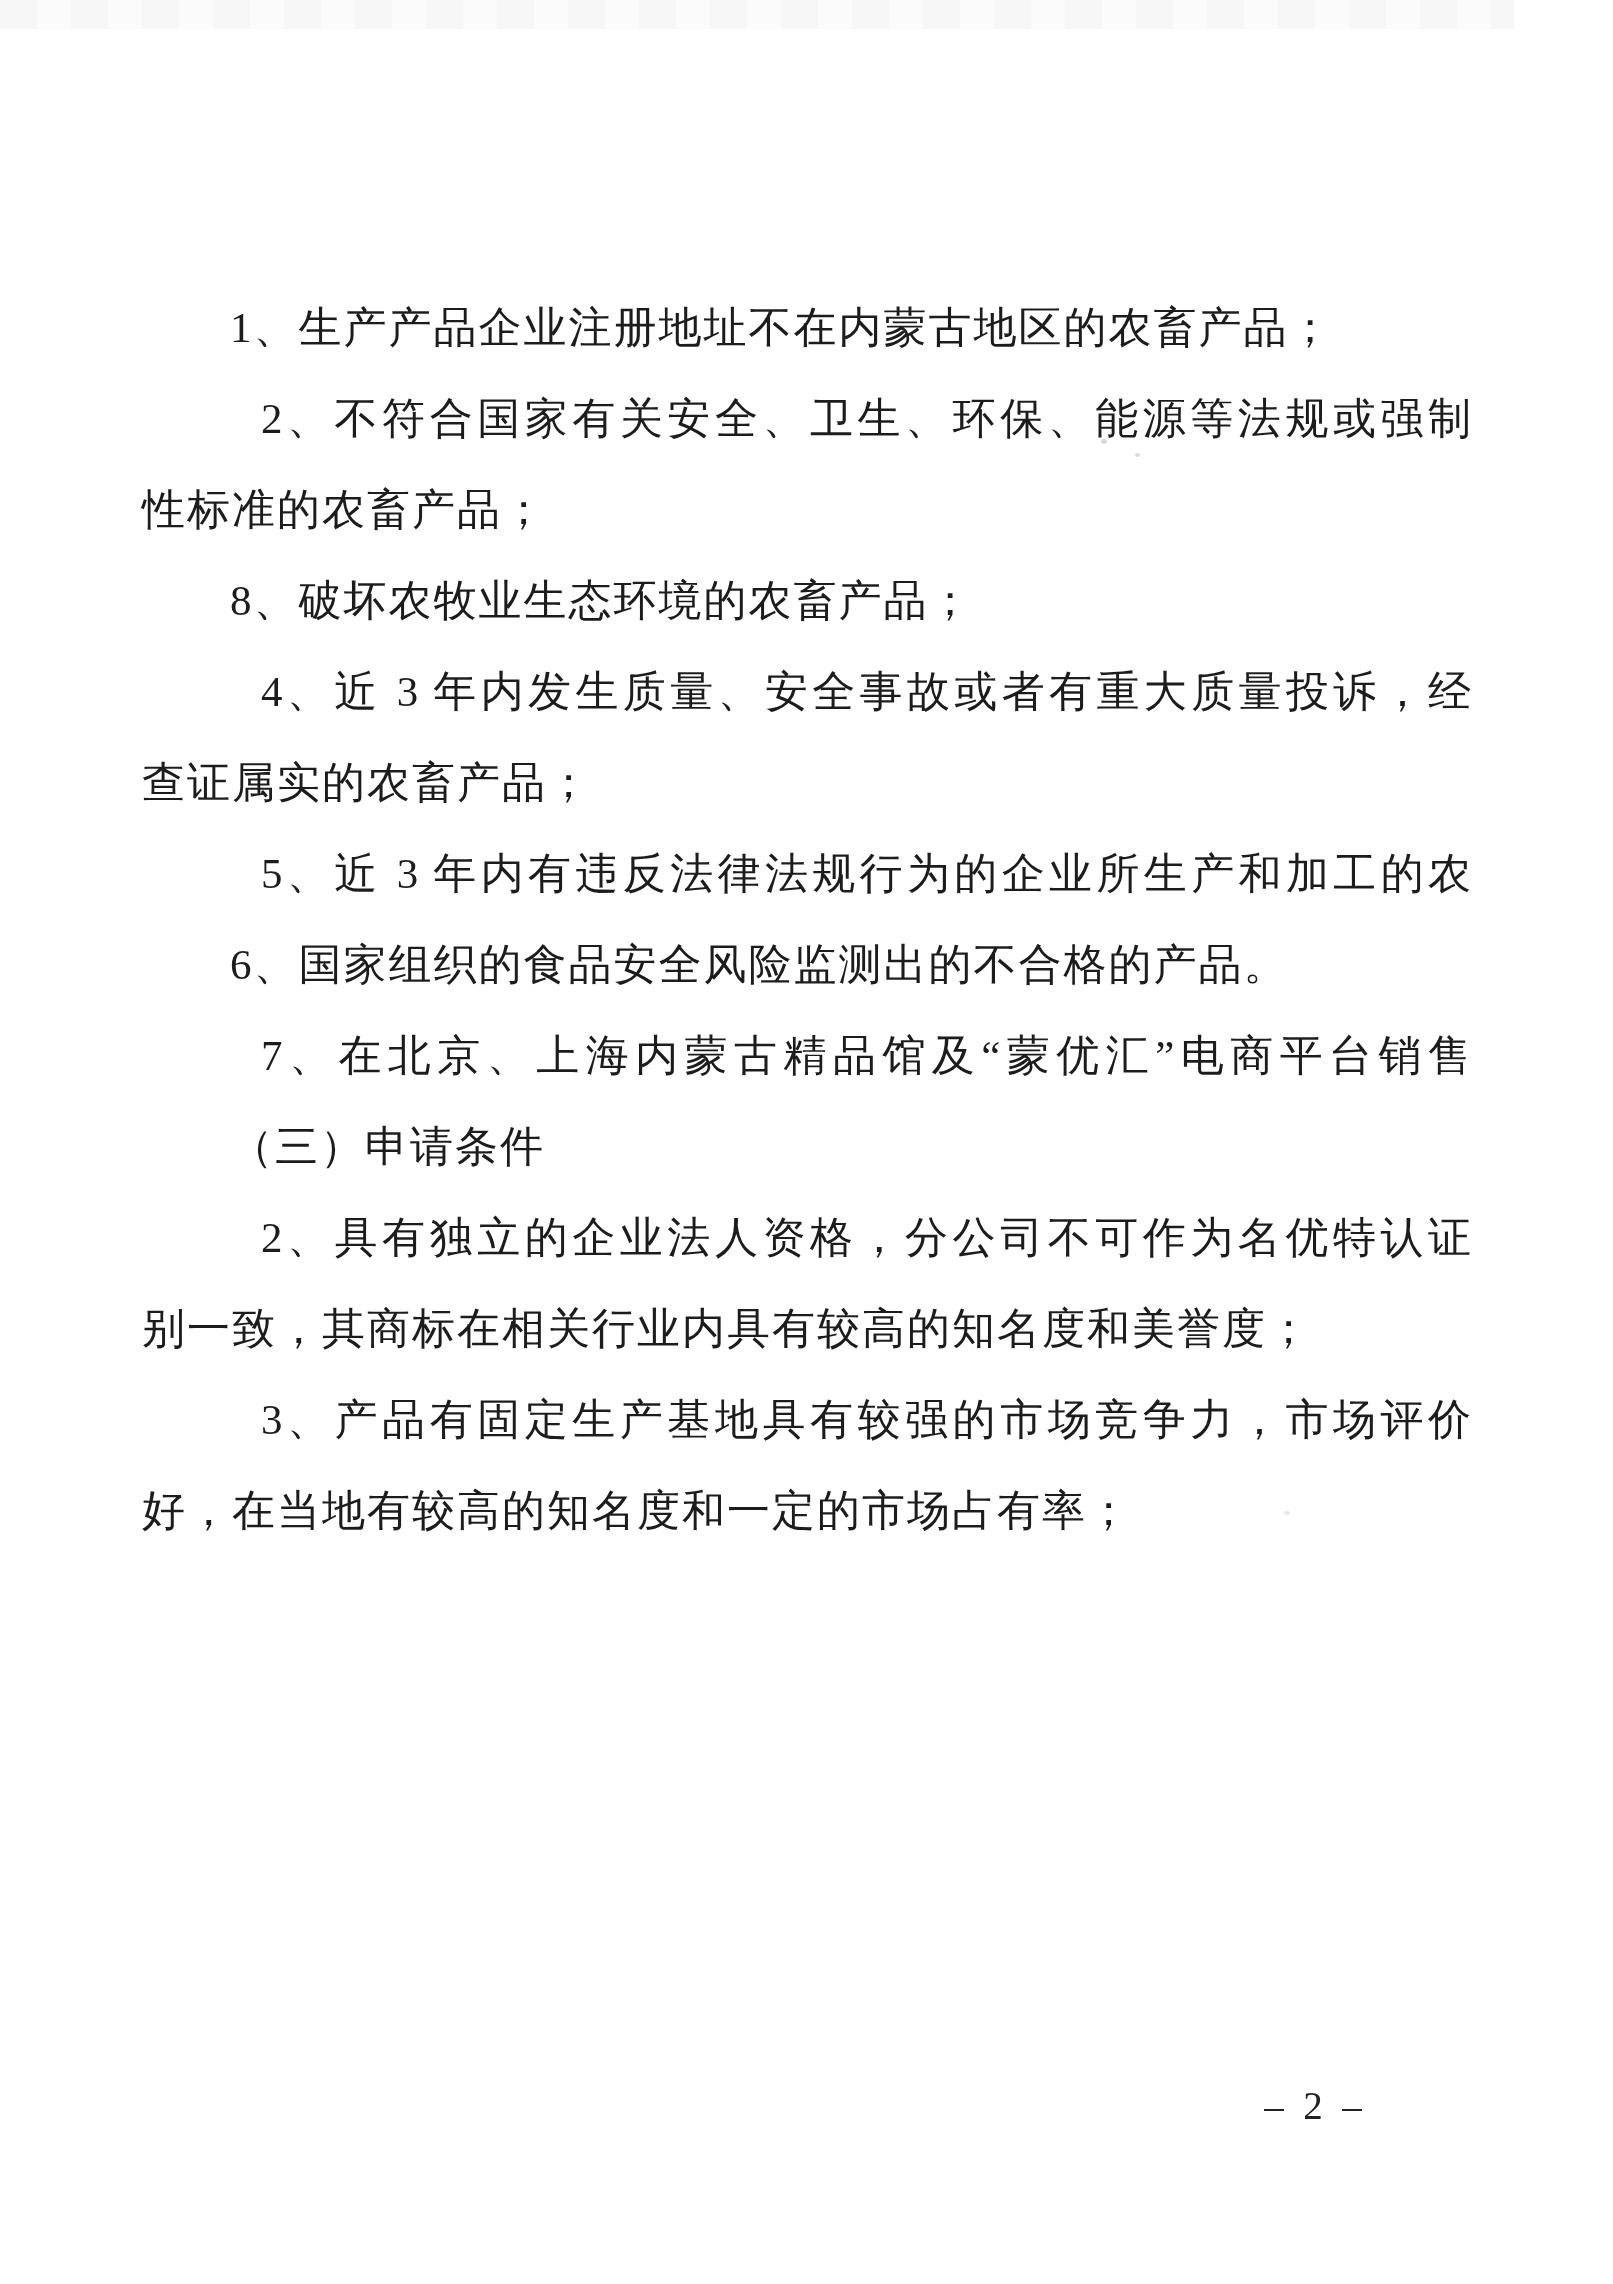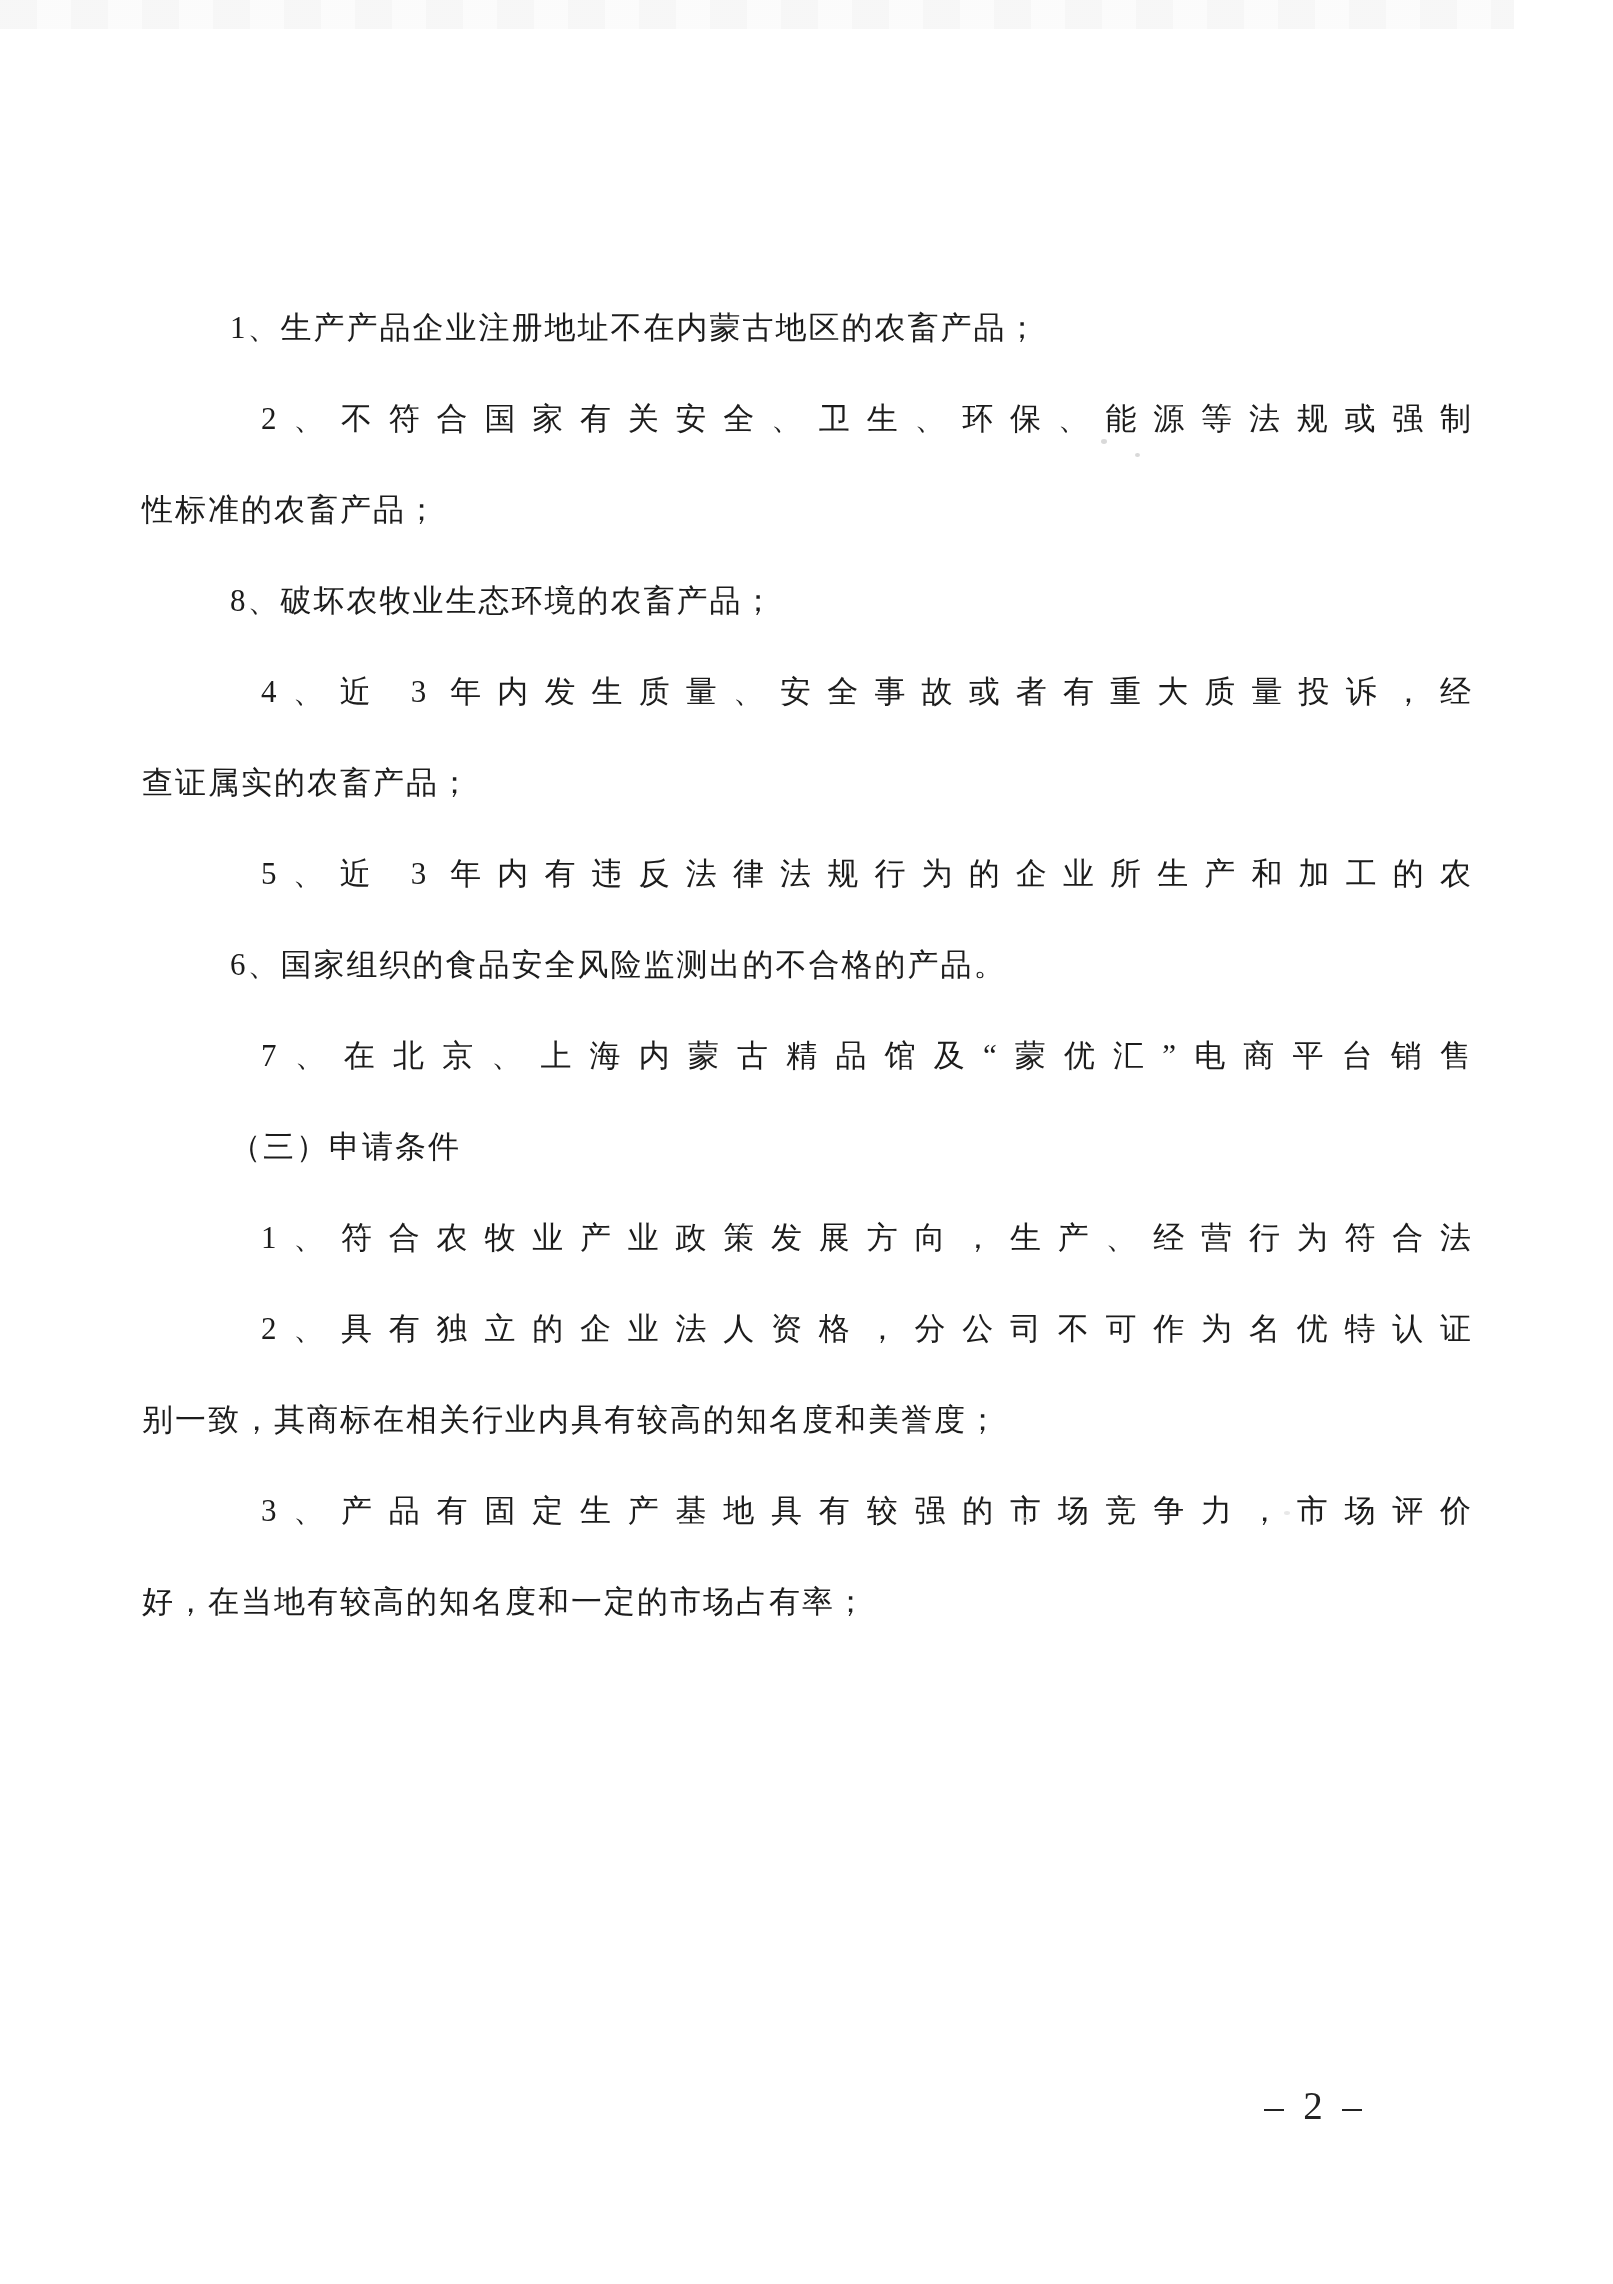--- a/index.html
+++ b/index.html
@@ -16,21 +16,21 @@
     background:repeating-linear-gradient(90deg,#f4f4f4 0 37px,#fafafa 37px 71px);
     opacity:.75;
   }
   .doc-body{
     position:absolute;left:142px;top:282px;width:1329px;
     color:#1c1c1c;
   }
   .paragraph{margin:0;padding:0;}
   .line{
     height:91px;line-height:91px;
-    font-size:31px;
+    font-size:43px;
     letter-spacing:2px;
     white-space:nowrap;
     text-align:left;
   }
   .line.indent{padding-left:88px;}
   .line.stretch{
     white-space:normal;
     letter-spacing:0;
     text-align:justify;
     text-align-last:justify;
@@ -76,21 +76,20 @@
       <div class="paragraph">
         <div class="line indent">6、国家组织的食品安全风险监测出的不合格的产品。</div>
       </div>
       <div class="paragraph">
         <div class="line indent stretch">7、在北京、上海内蒙古精品馆及“蒙优汇”电商平台销售</div>
       </div>
       <div class="paragraph">
         <div class="line indent">（三）申请条件</div>
       </div>
       <div class="paragraph">
-        <div class="line indent stretch">1、符合农牧业产业政策发展方向，生产、经营行为符合法</div>
       </div>
       <div class="paragraph">
         <div class="line indent stretch">2、具有独立的企业法人资格，分公司不可作为名优特认证</div>
         <div class="line">别一致，其商标在相关行业内具有较高的知名度和美誉度；</div>
       </div>
       <div class="paragraph">
         <div class="line indent stretch">3、产品有固定生产基地具有较强的市场竞争力，市场评价</div>
         <div class="line">好，在当地有较高的知名度和一定的市场占有率；</div>
       </div>
     </div>

